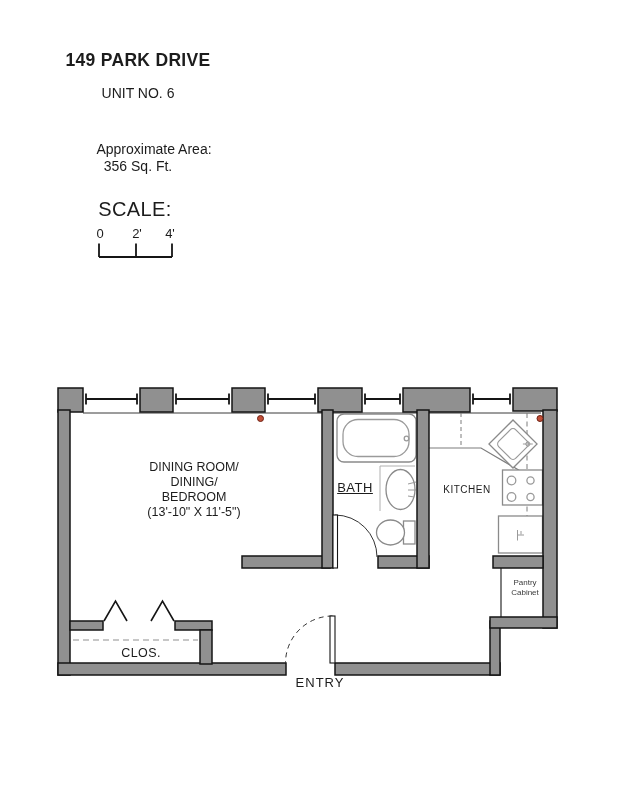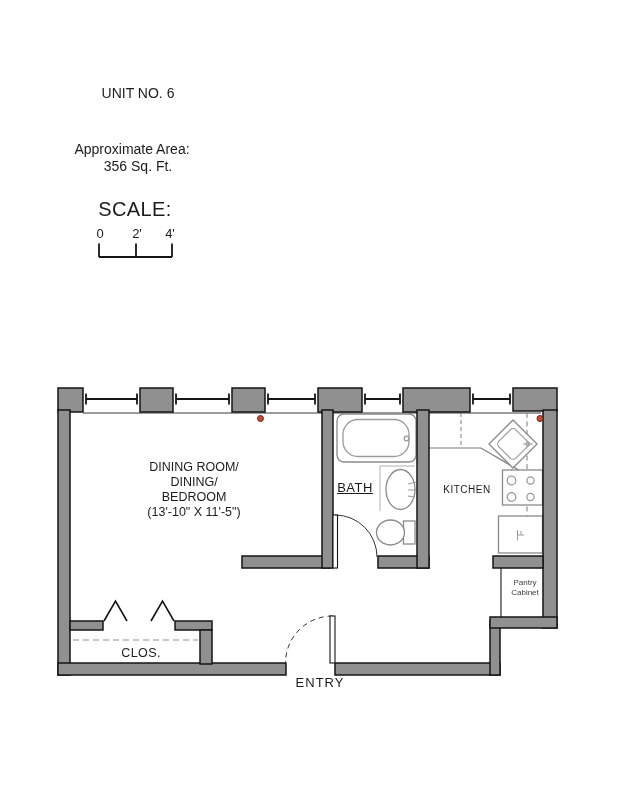--- a/index.html
+++ b/index.html
@@ -3,21 +3,21 @@
 <meta charset="utf-8">
 <style>
   html,body{margin:0;padding:0;background:#ffffff;}
   #page{position:relative;width:618px;height:800px;background:#ffffff;overflow:hidden;
         font-family:"Liberation Sans","DejaVu Sans",sans-serif;color:#1c1c1c;}
   #plan-svg{position:absolute;left:0;top:0;}
   .lbl{position:absolute;white-space:nowrap;transform:translateX(-50%);line-height:1;color:#1c1c1c;}
   .t-title{left:138px;top:52px;font-size:17.5px;font-weight:bold;letter-spacing:.3px;}
   .t-unit{left:138px;top:86px;font-size:14px;}
   .t-similar{left:137px;top:102px;font-size:14px;}
-  .t-area{left:132px;top:142px;font-size:14px;}
+  .t-area{left:154px;top:142px;font-size:14px;}
   .t-areaval{left:138px;top:159px;font-size:14px;}
   .t-scale{left:135px;top:199px;font-size:20px;letter-spacing:.4px;}
   .tick{font-size:13px;top:227px;}
   .tick0{left:100px;} .tick2{left:137px;} .tick4{left:170px;}
   .r-liv1{left:194px;top:461px;font-size:12.5px;}
   .r-liv2{left:194px;top:476px;font-size:12.5px;}
   .r-liv3{left:194px;top:491px;font-size:12.5px;}
   .r-liv4{left:194px;top:506px;font-size:12.5px;}
   .r-bath{left:355px;top:481px;font-size:13px;letter-spacing:.5px;text-decoration:underline;}
   .r-kitchen{left:467px;top:485px;font-size:10px;letter-spacing:.5px;text-align:center;}
@@ -124,20 +124,21 @@
     </g>
     <g stroke="#151515" stroke-width="1.6" fill="none">
       <path d="M 104 621 L 115.5 601 L 127 621"></path>
       <path d="M 151 621 L 162.5 601 L 174 621"></path>
     </g>
 
     <circle cx="260.5" cy="418.5" r="3" fill="#c14f38" stroke="#6f2113" stroke-width="1"></circle>
     <circle cx="540" cy="418.5" r="3" fill="#c14f38" stroke="#6f2113" stroke-width="1"></circle>
   </svg>
 
+  <div class="lbl t-title">149 PARK DRIVE</div>
   <div class="lbl t-unit">UNIT NO. 6</div>
   <div class="lbl t-area">Approximate Area:</div>
   <div class="lbl t-areaval">356 Sq. Ft.</div>
   <div class="lbl t-scale">SCALE:</div>
   <div class="lbl tick tick0">0</div>
   <div class="lbl tick tick2">2'</div>
   <div class="lbl tick tick4">4'</div>
 
   <div class="lbl r-liv1">DINING ROOM/</div>
   <div class="lbl r-liv2">DINING/</div>

